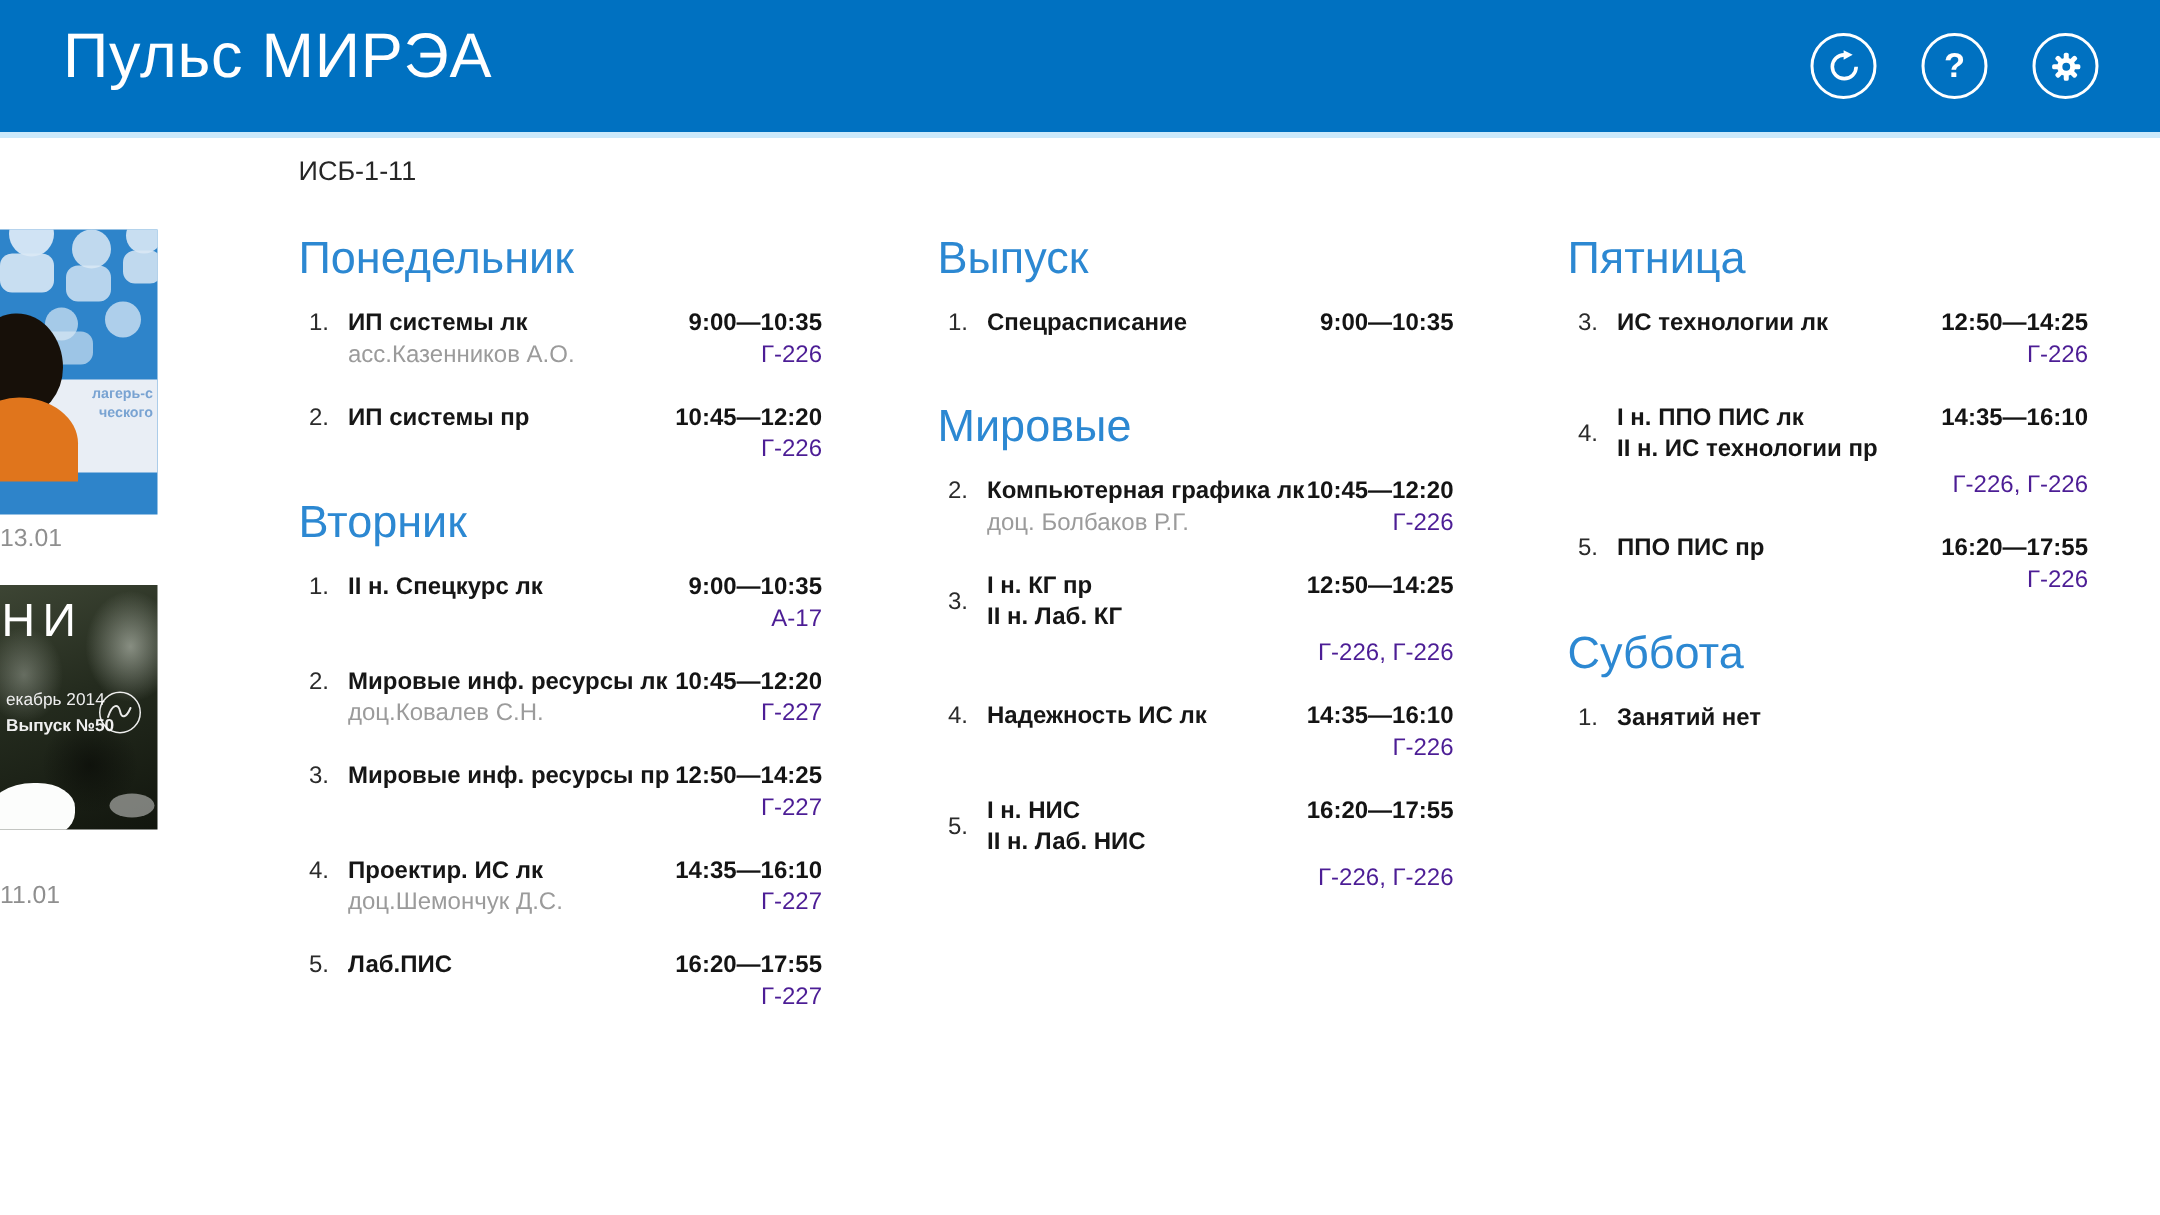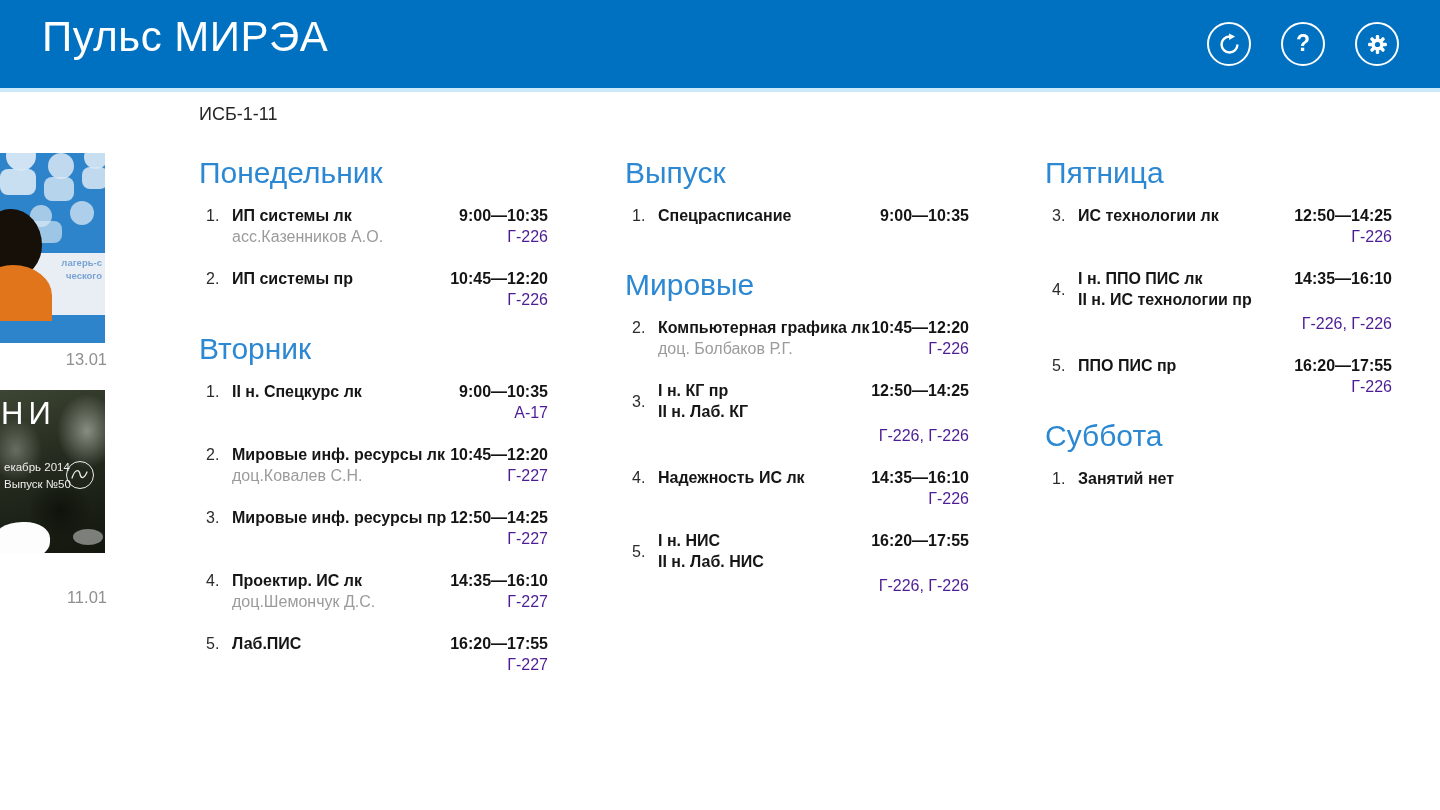--- a/index.html
+++ b/index.html
@@ -44,29 +44,29 @@
   .tex { position:absolute; border-radius:50%; }
   .tex1 { right:-12px; top:4px; width:60px; height:74px;
           background:radial-gradient(closest-side, rgba(213,219,208,0.55), rgba(213,219,208,0)); }
   .tex2 { left:-10px; top:28px; width:52px; height:64px;
           background:radial-gradient(closest-side, rgba(200,206,196,0.38), rgba(200,206,196,0)); }
   .tex3 { left:28px; top:88px; width:64px; height:64px;
           background:radial-gradient(closest-side, rgba(8,10,6,0.65), rgba(8,10,6,0)); }
   .t2big { position:absolute; left:1px; top:8px; font-size:31px; font-weight:300; letter-spacing:5px;
            color:#ffffff; line-height:1; }
   .t2cap1 { position:absolute; left:4px; top:71px; font-size:11.5px; color:#efefef; font-weight:300; }
-  .t2cap2 { position:absolute; left:4px; top:88px; font-size:11.5px; color:#efefef; font-weight:400; }
+  .t2cap2 { position:absolute; left:4px; top:88px; font-size:11.5px; color:#efefef; font-weight:700; }
   .t2logo { position:absolute; left:66px; top:71px; width:28px; height:28px;
             border:1.4px solid rgba(255,255,255,0.92); border-radius:50%; }
   .snowA { position:absolute; left:-8px; bottom:-7px; width:58px; height:38px; background:#fcfdfc;
            border-radius:55% 45% 50% 50%; }
   .snowB { position:absolute; right:2px; bottom:8px; width:30px; height:16px;
            background:rgba(250,250,250,0.45); border-radius:50%; }
 
-  .news-date { position:absolute; left:0; width:107px; text-align:right; color:#8f8f8f;
+  .news-date { position:absolute; left:0; width:107px; color:#8f8f8f;
                font-size:16.5px; }
   .date1 { top:350px; }
   .date2 { top:588px; }
 
   
   .group-title { position:absolute; left:199px; top:104px; font-size:18px; font-weight:400;
                  color:#262626; }
   .schedule { position:absolute; top:155px; left:0; width:1440px; height:655px; }
   .scol { position:absolute; top:0; }
   .scol1 { left:199px; width:349px; }

